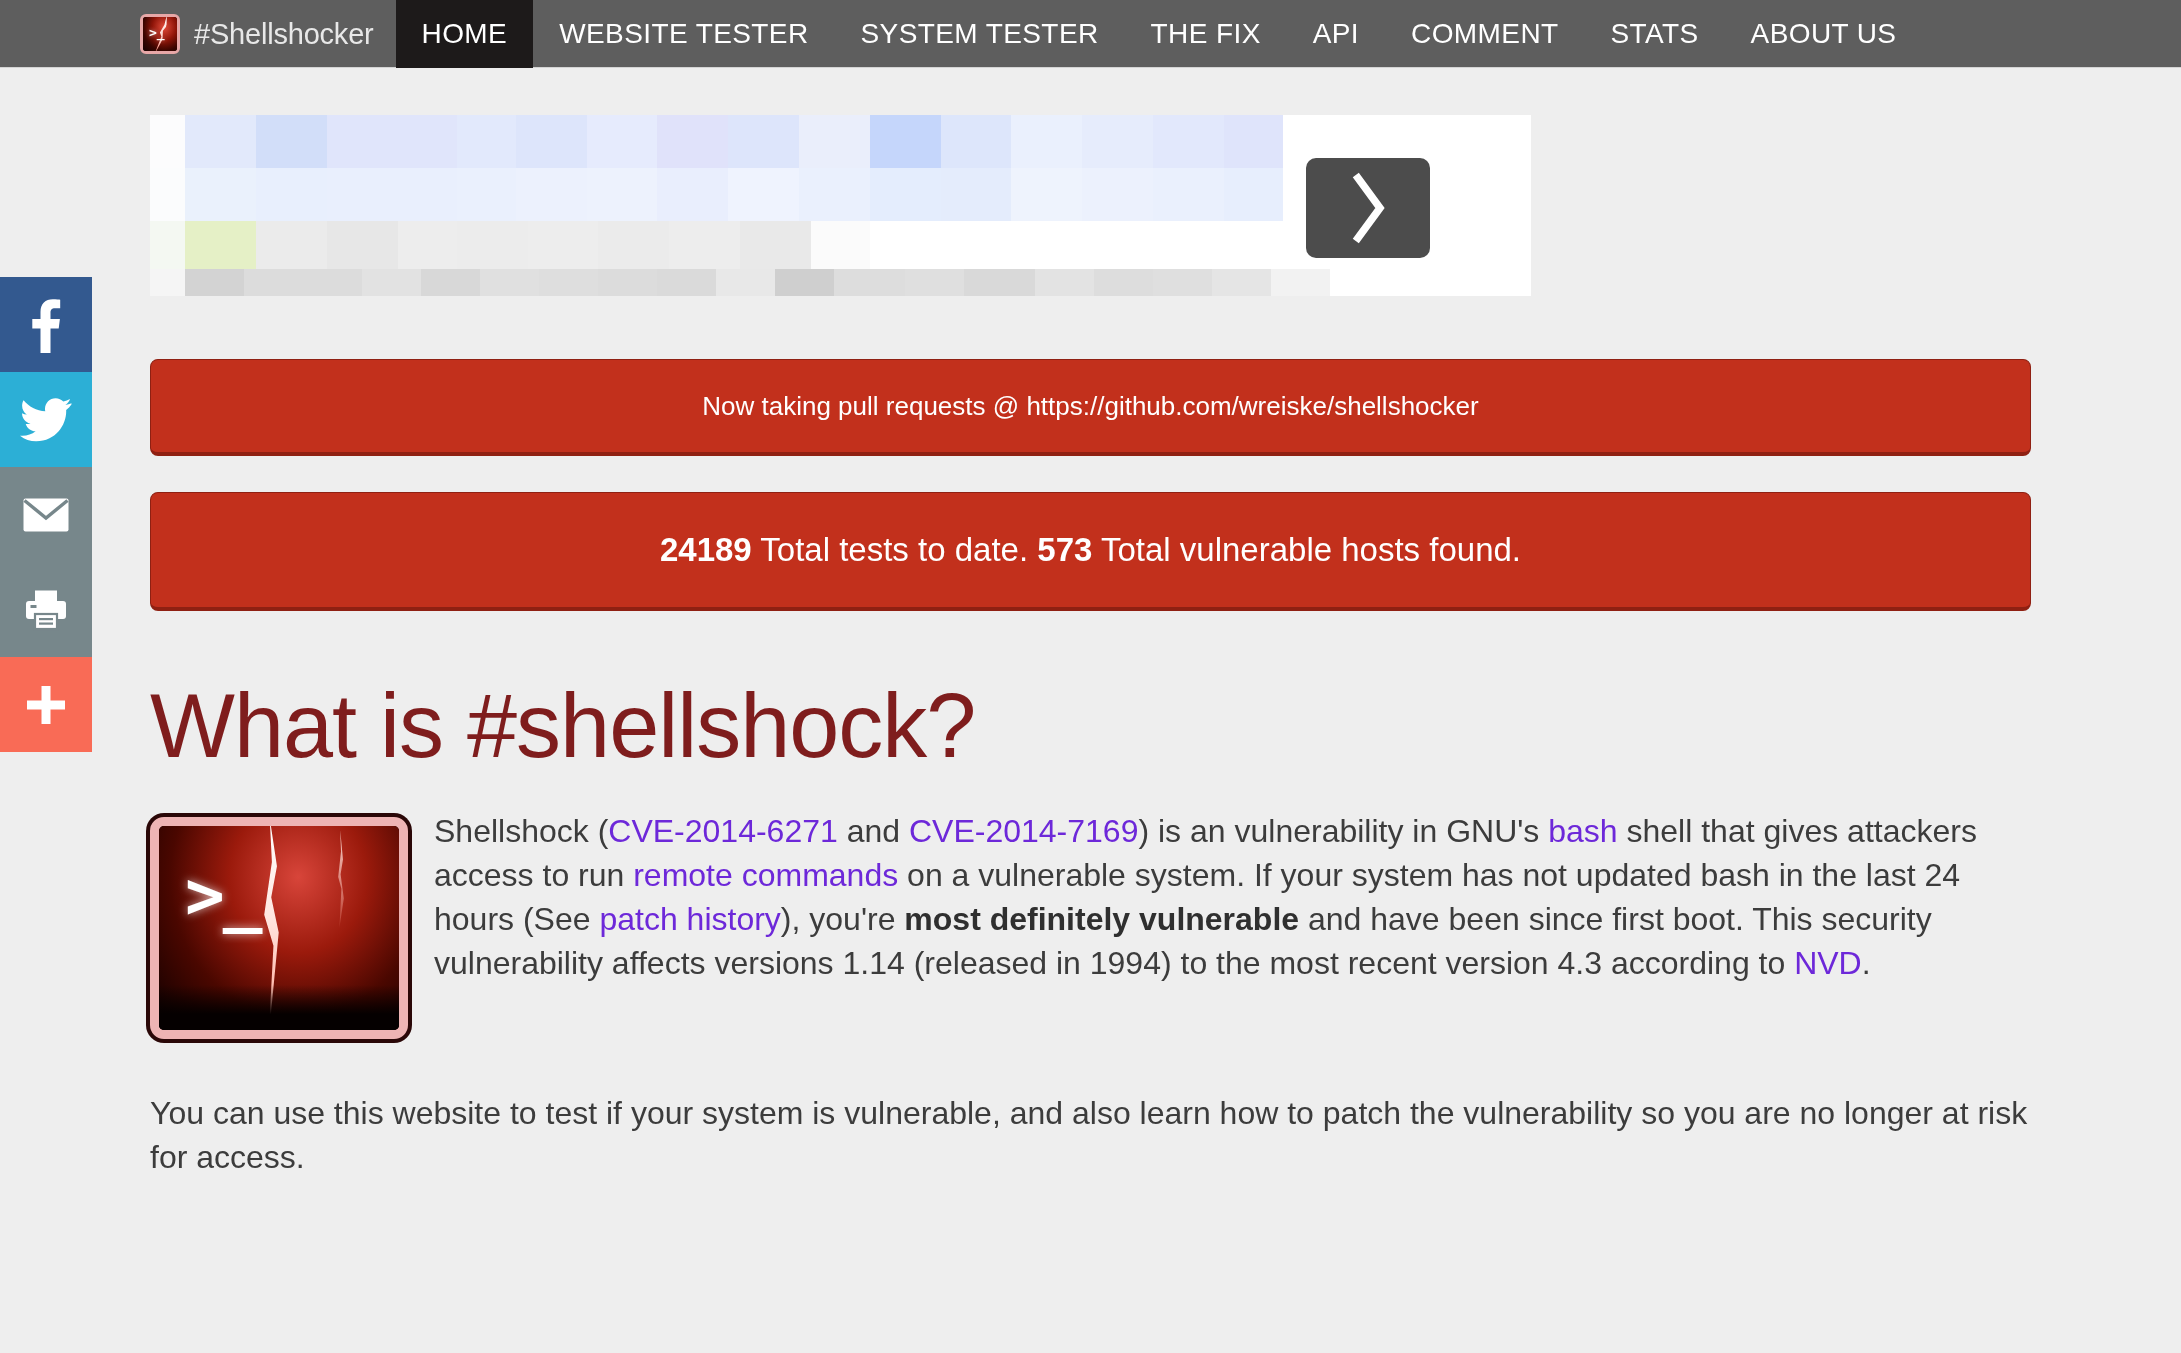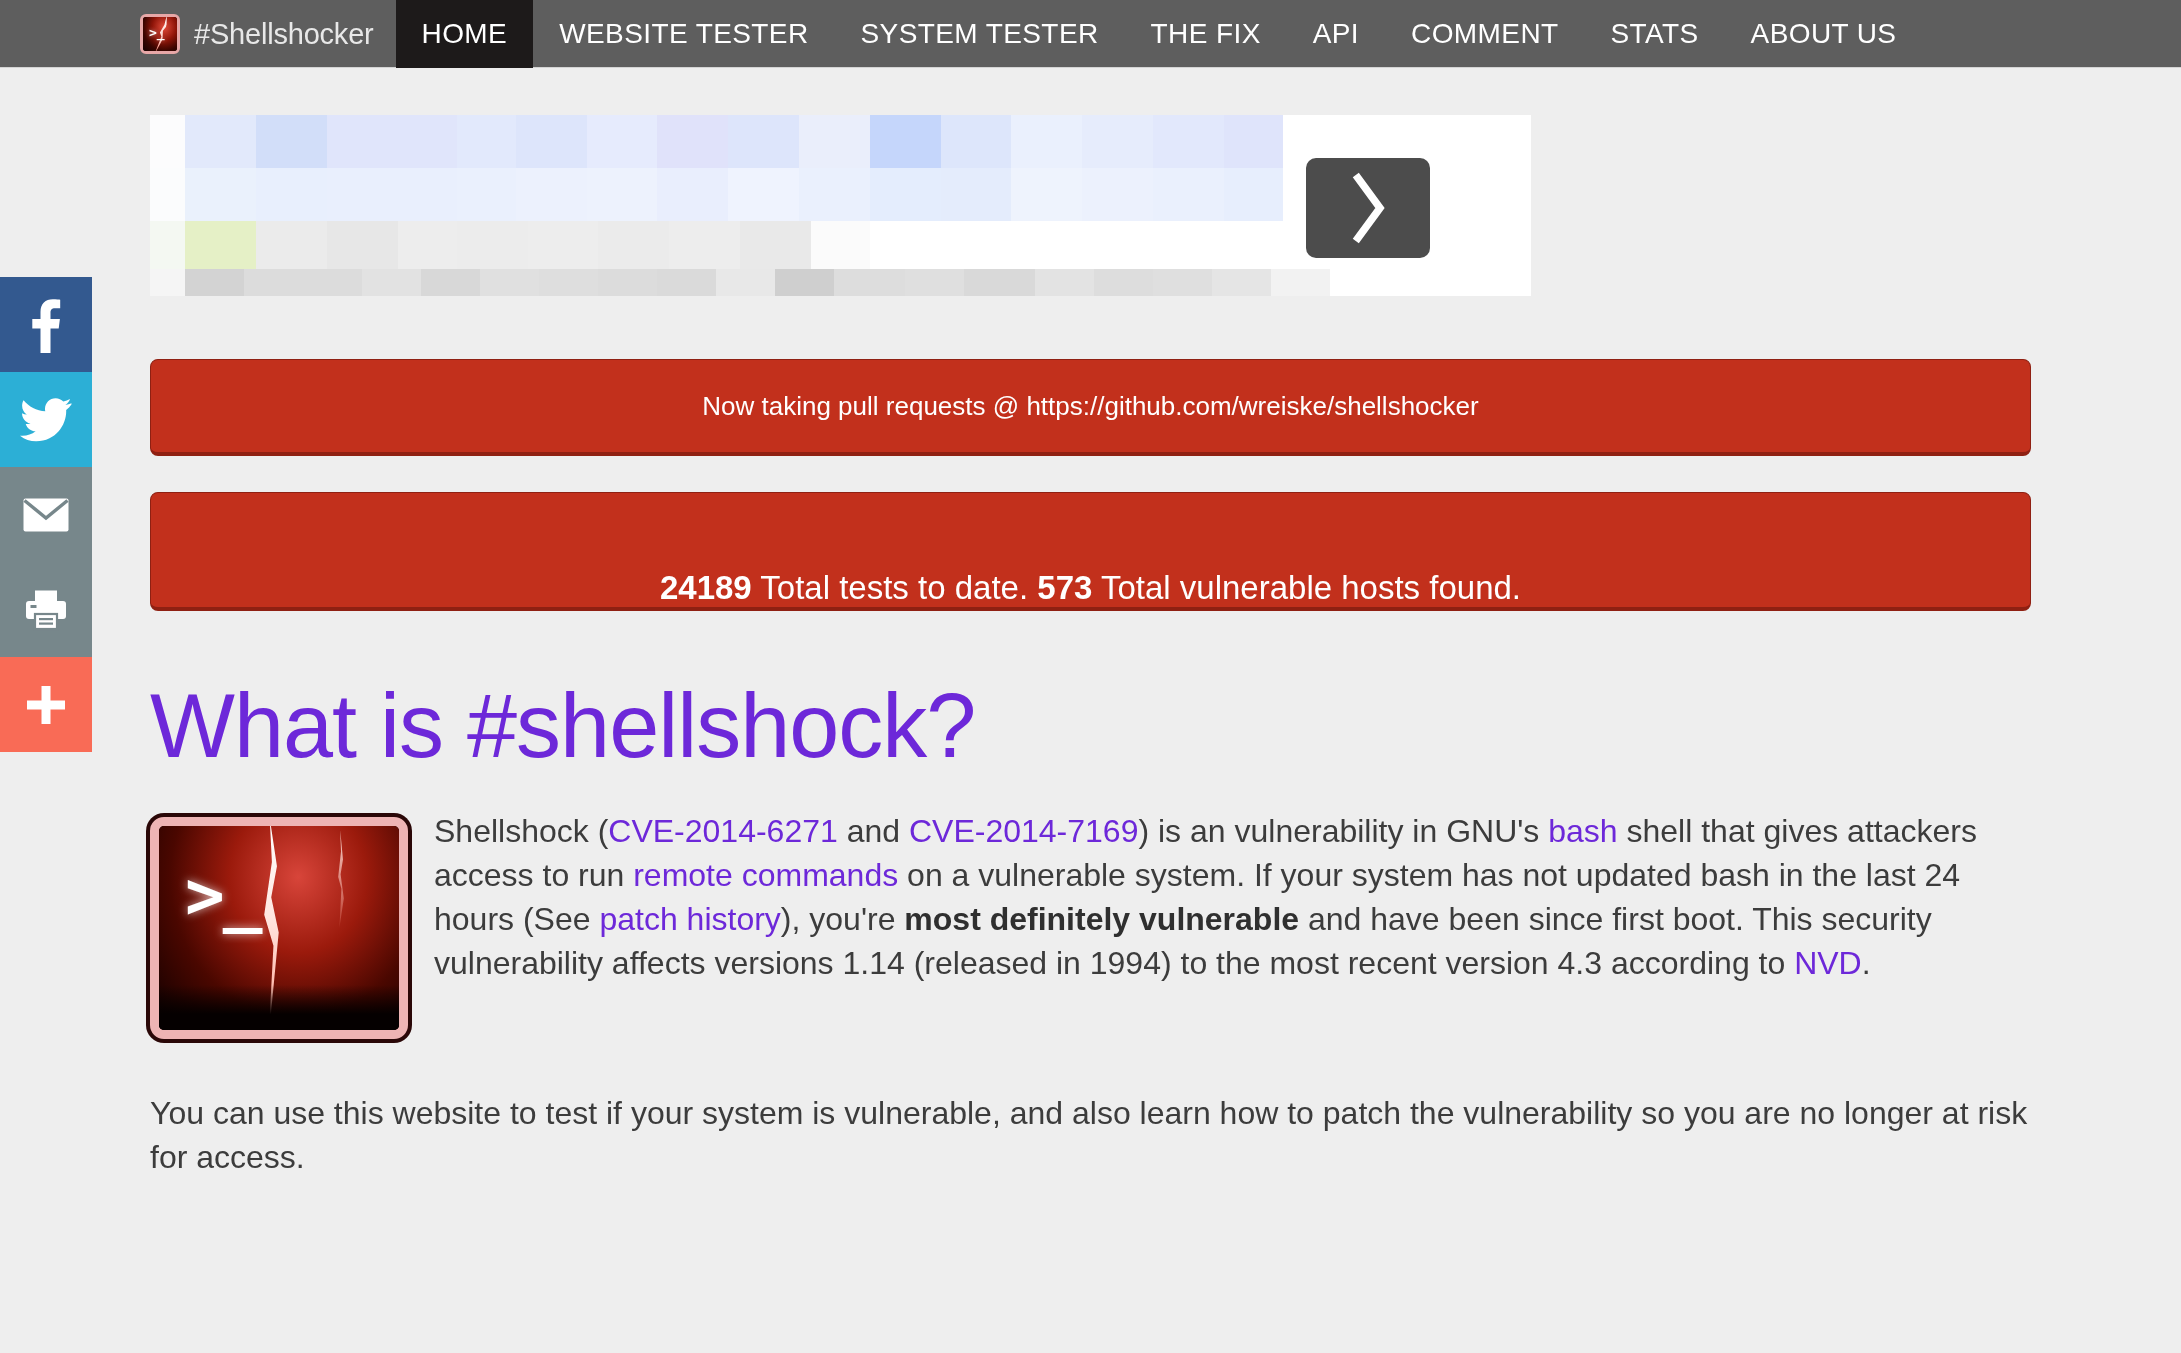--- a/index.html
+++ b/index.html
@@ -183,34 +183,33 @@
     justify-content: center;
   }
   .banner-pull {
     margin-top: 63px;
     height: 97px;
   }
   .banner-stats {
     margin-top: 36px;
     height: 119px;
     font-size: 33px;
-    align-items: flex-end;
   }
   .banner-stats b { font-weight: bold; }
 
   
   .article {
     margin-top: 70px;
     width: 1881px;
   }
   h1.page-title {
     font-size: 90px;
     line-height: 1.0;
     font-weight: normal;
-    color: #6d28d9;
+    color: #7f1d1d;
     margin: 0 0 38px 0;
     letter-spacing: -1px;
   }
   .para {
     font-size: 32px;
     line-height: 1.38;
     color: #3c3c3c;
     margin: 0 0 46px 0;
   }
   .para a {

